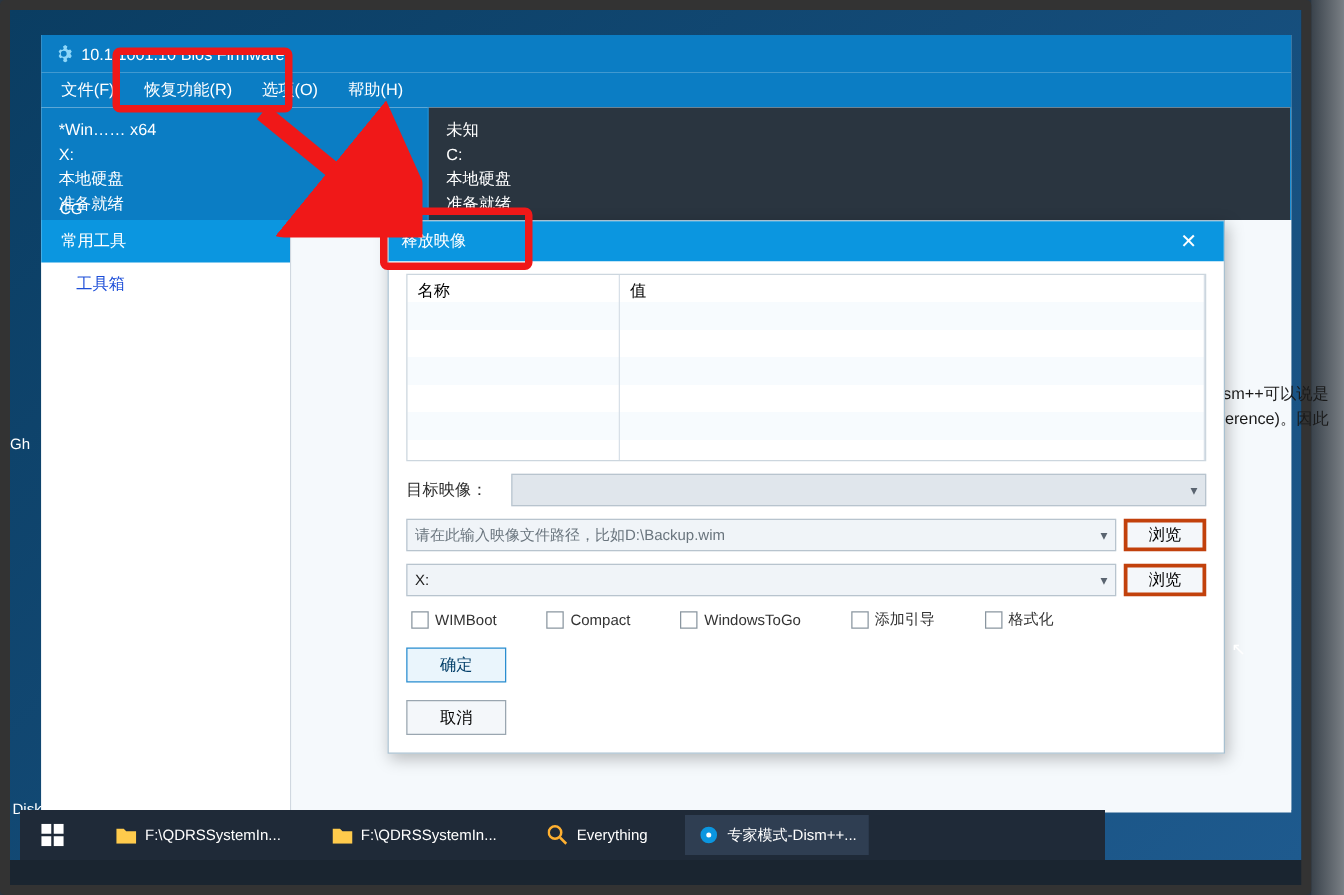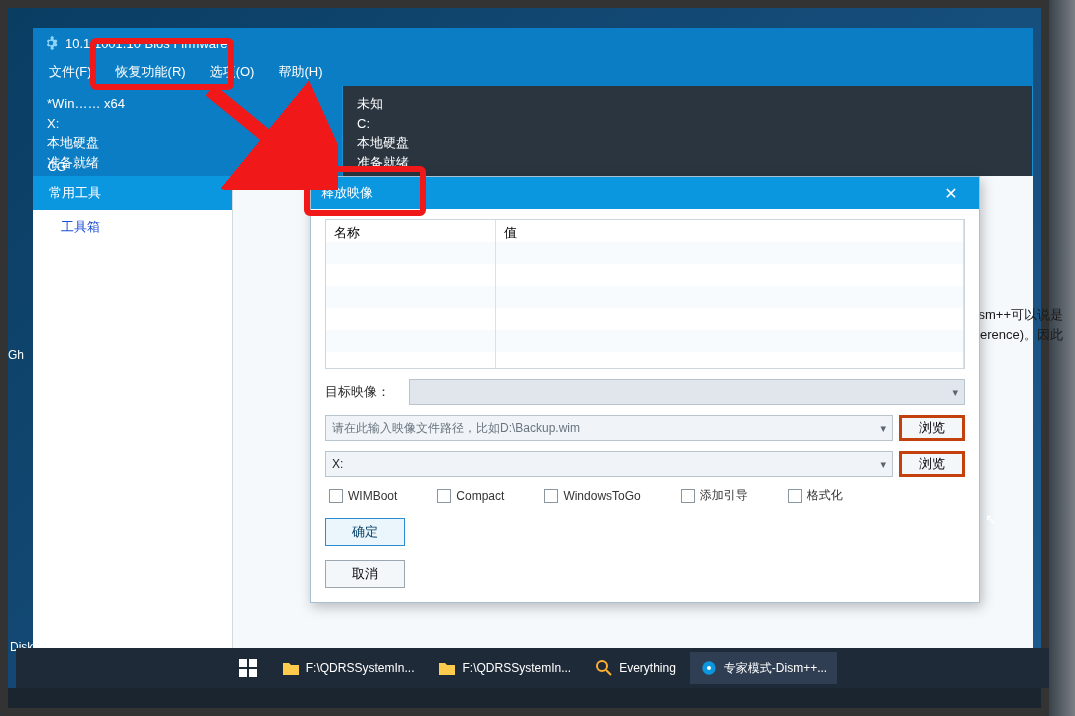--- a/index.html
+++ b/index.html
@@ -41,21 +41,21 @@
     .chk-box { width: 14px; height: 14px; border: 1px solid #8a96a0; background: #fff; }
     .dialog-buttons { display: flex; justify-content: flex-end; gap: 14px; margin-top: 14px; flex-direction: column; }
     .dlg-btn { width: 80px; height: 28px; border: 1px solid #9aa6b0; font-size: 13px; display: flex; align-items: center; justify-content: center; cursor: pointer; background: #f4f7fa; }
     .dlg-btn.primary { border: 1px solid #2a8dd0; background: #eaf5fc; color: #05406a; }
 
     .annot { position: absolute; border: 6px solid #f01818; border-radius: 6px; background: transparent; pointer-events: none; }
     .annot.a1 { left: 82px; top: 30px; width: 144px; height: 52px; }
     .annot.a2 { left: 296px; top: 158px; width: 122px; height: 50px; }
     .arrow-svg { position: absolute; left: 190px; top: 72px; pointer-events: none; }
 
-    .taskbar { position: absolute; left: 8px; bottom: 0; width: 1033px; height: 40px; background: #1f2a38; display: flex; align-items: center; padding: 0 6px; gap: 4px; justify-content: center; }
+    .taskbar { position: absolute; left: 8px; bottom: 0; width: 868px; height: 40px; background: #1f2a38; display: flex; align-items: center; padding: 0 6px; gap: 20px; }
     .task-btn { height: 32px; display: flex; align-items: center; gap: 6px; color: #fff; font-size: 12px; padding: 0 10px; cursor: pointer; }
     .task-btn.active { background: #2f3e52; }
     .task-icon-box { width: 18px; height: 18px; display: flex; align-items: center; justify-content: center; }
     .start-btn { width: 40px; height: 32px; display: flex; align-items: center; justify-content: center; cursor: pointer; }
     .desk-label { position: absolute; color: #fff; font-size: 12px; }
     .cursor-arrow { position: absolute; left: 977px; top: 503px; color: #fff; font-size: 14px; pointer-events: none; }
     .right-edge { position: absolute; right: 0; top: 0; width: 26px; height: 716px; background: linear-gradient(to right, rgba(120,120,120,0.2), rgba(200,200,200,0.5)); }
     .side-text { position: absolute; font-size: 13px; color: #1a1a1a; }
   </style>
 </head>

